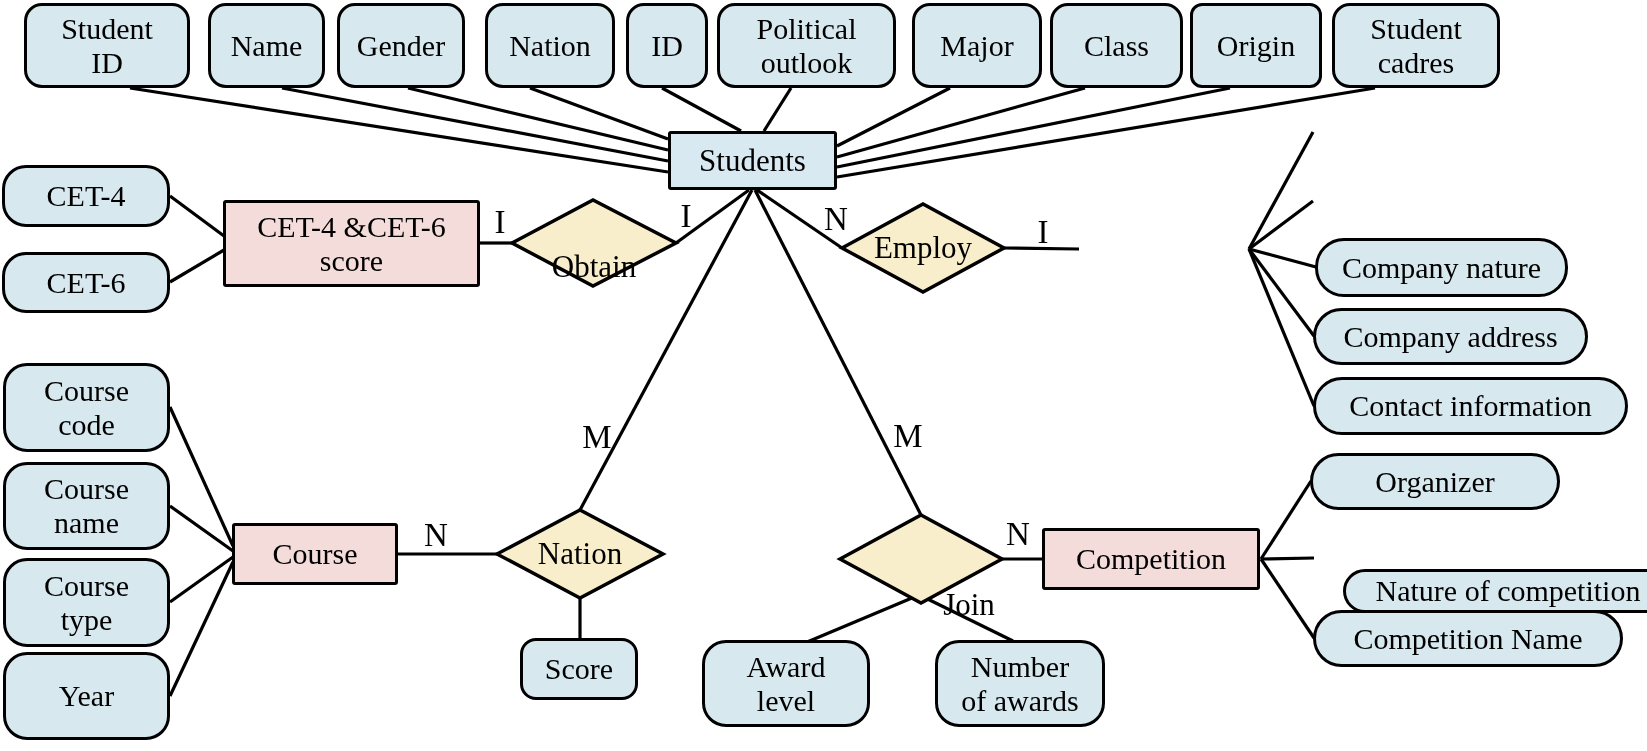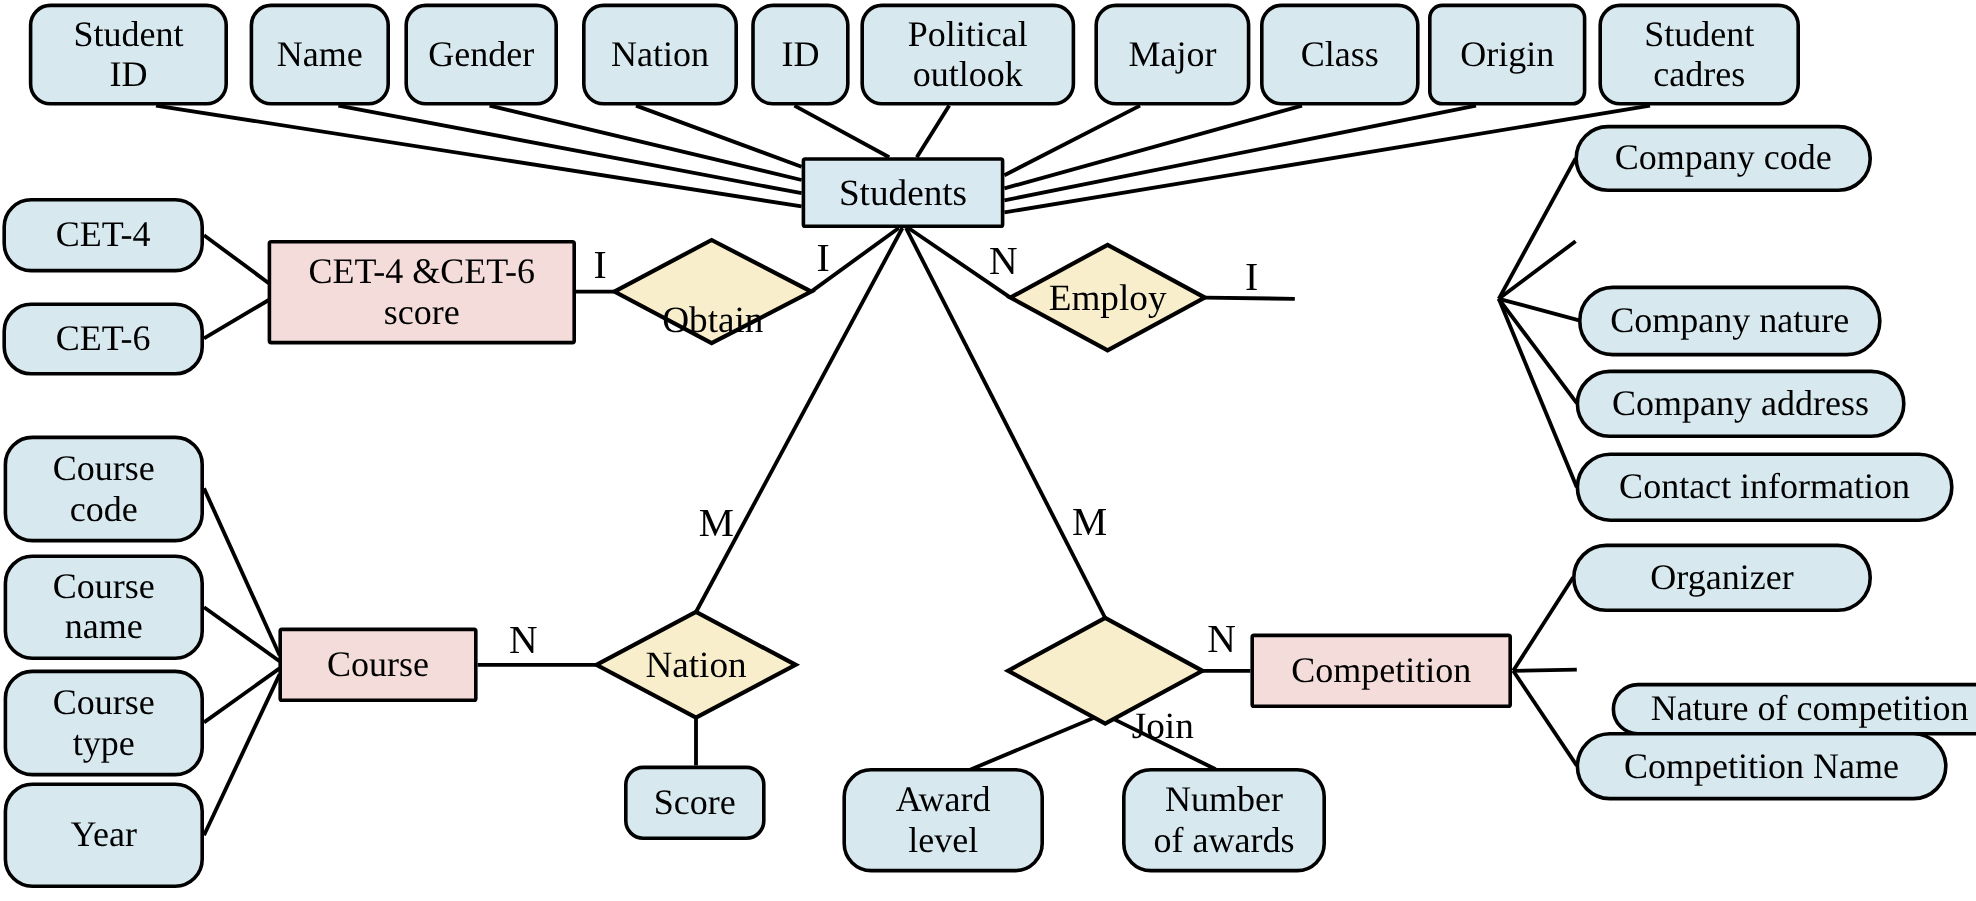--- a/index.html
+++ b/index.html
@@ -110,21 +110,20 @@
   <div class="node attr" style="left:1332px;top:3px;width:168px;height:85px;">Student
 cadres</div>
 
   <div class="node entity blue" style="left:668px;top:131px;width:169px;height:59px;">Students</div>
 
   <div class="node attr r24" style="left:2px;top:165px;width:168px;height:62px;">CET-4</div>
   <div class="node attr r24" style="left:2px;top:252px;width:168px;height:61px;">CET-6</div>
   <div class="node entity" style="left:223px;top:200px;width:257px;height:87px;">CET-4 &amp;CET-6
 score</div>
 
-  <div class="node attr pill" style="left:1312px;top:104px;width:248px;height:56px;">Company code</div>
   <div class="node attr pill" style="left:1315px;top:238px;width:253px;height:59px;">Company nature</div>
   <div class="node attr pill" style="left:1313px;top:308px;width:275px;height:57px;">Company address</div>
   <div class="node attr pill" style="left:1313px;top:377px;width:315px;height:58px;">Contact information</div>
 
   <div class="node attr r24" style="left:3px;top:363px;width:167px;height:89px;">Course
 code</div>
   <div class="node attr r24" style="left:3px;top:462px;width:167px;height:88px;">Course
 name</div>
   <div class="node attr r24" style="left:3px;top:558px;width:167px;height:89px;">Course
 type</div>

